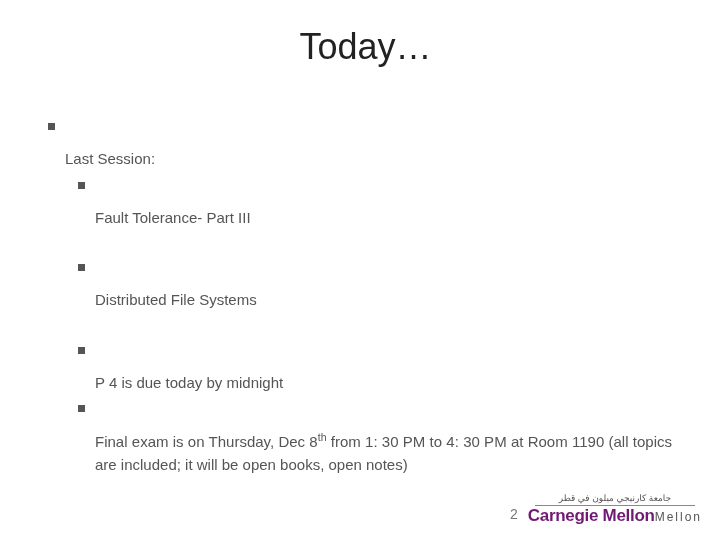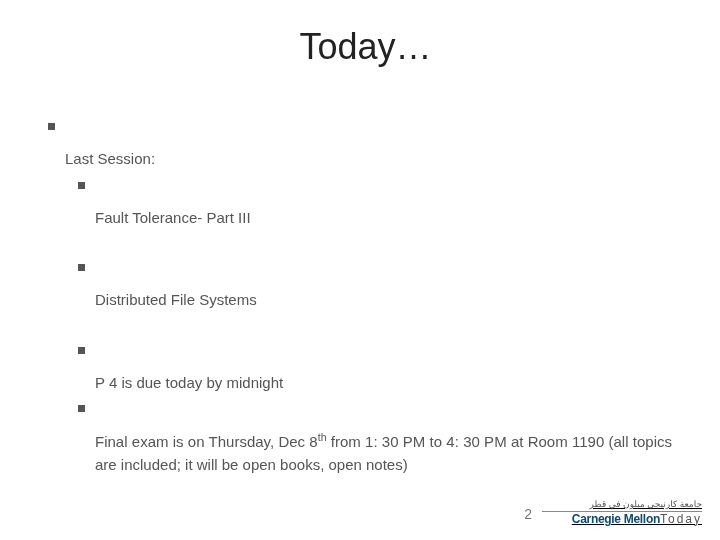--- a/index.html
+++ b/index.html
@@ -37,27 +37,26 @@
     right: 18px;
     bottom: 14px;
     display: flex;
     align-items: flex-end;
     gap: 10px;
   }
   .page-num { font-size: 14px; color: #777; margin-bottom: 4px; }
   .logo {
     display: flex;
     flex-direction: column;
-    align-items: flex-end;
+    align-items: center;
     font-size: 10px;
     line-height: 1.1;
-    text-decoration: underline;
   }
   .logo-ar { color: #555; font-size: 9px; letter-spacing: 0.5px; }
-  .logo-en1 { color: #0c4a6e; font-weight: bold; font-size: 12px; letter-spacing: -0.3px; }
+  .logo-en1 { color: #701a75; font-weight: bold; font-size: 17px; letter-spacing: -0.3px; }
   .logo-en2 { color: #555; font-size: 12px; letter-spacing: 2px; }
   .logo-line { width: 160px; height: 1px; background: #888; margin: 1px 0; }
 </style>
 </head>
 <body>
 
 <h1 class="title">Today…</h1>
 
 <div class="content">
 
@@ -91,16 +90,16 @@
   </div>
 
 </div>
 
 <div class="footer">
   <div class="page-num">2</div>
   <div class="logo">
     <div class="logo-ar">جامعة كارنيجي ميلون في قطر</div>
     <div class="logo-line"></div>
     <div>
-      <span class="logo-en1">Carnegie Mellon</span><span class="logo-en2">Today</span>
+      <span class="logo-en1">Carnegie Mellon</span><span class="logo-en2">Mellon</span>
     </div>
   </div>
 </div>
 
 </body></html>

